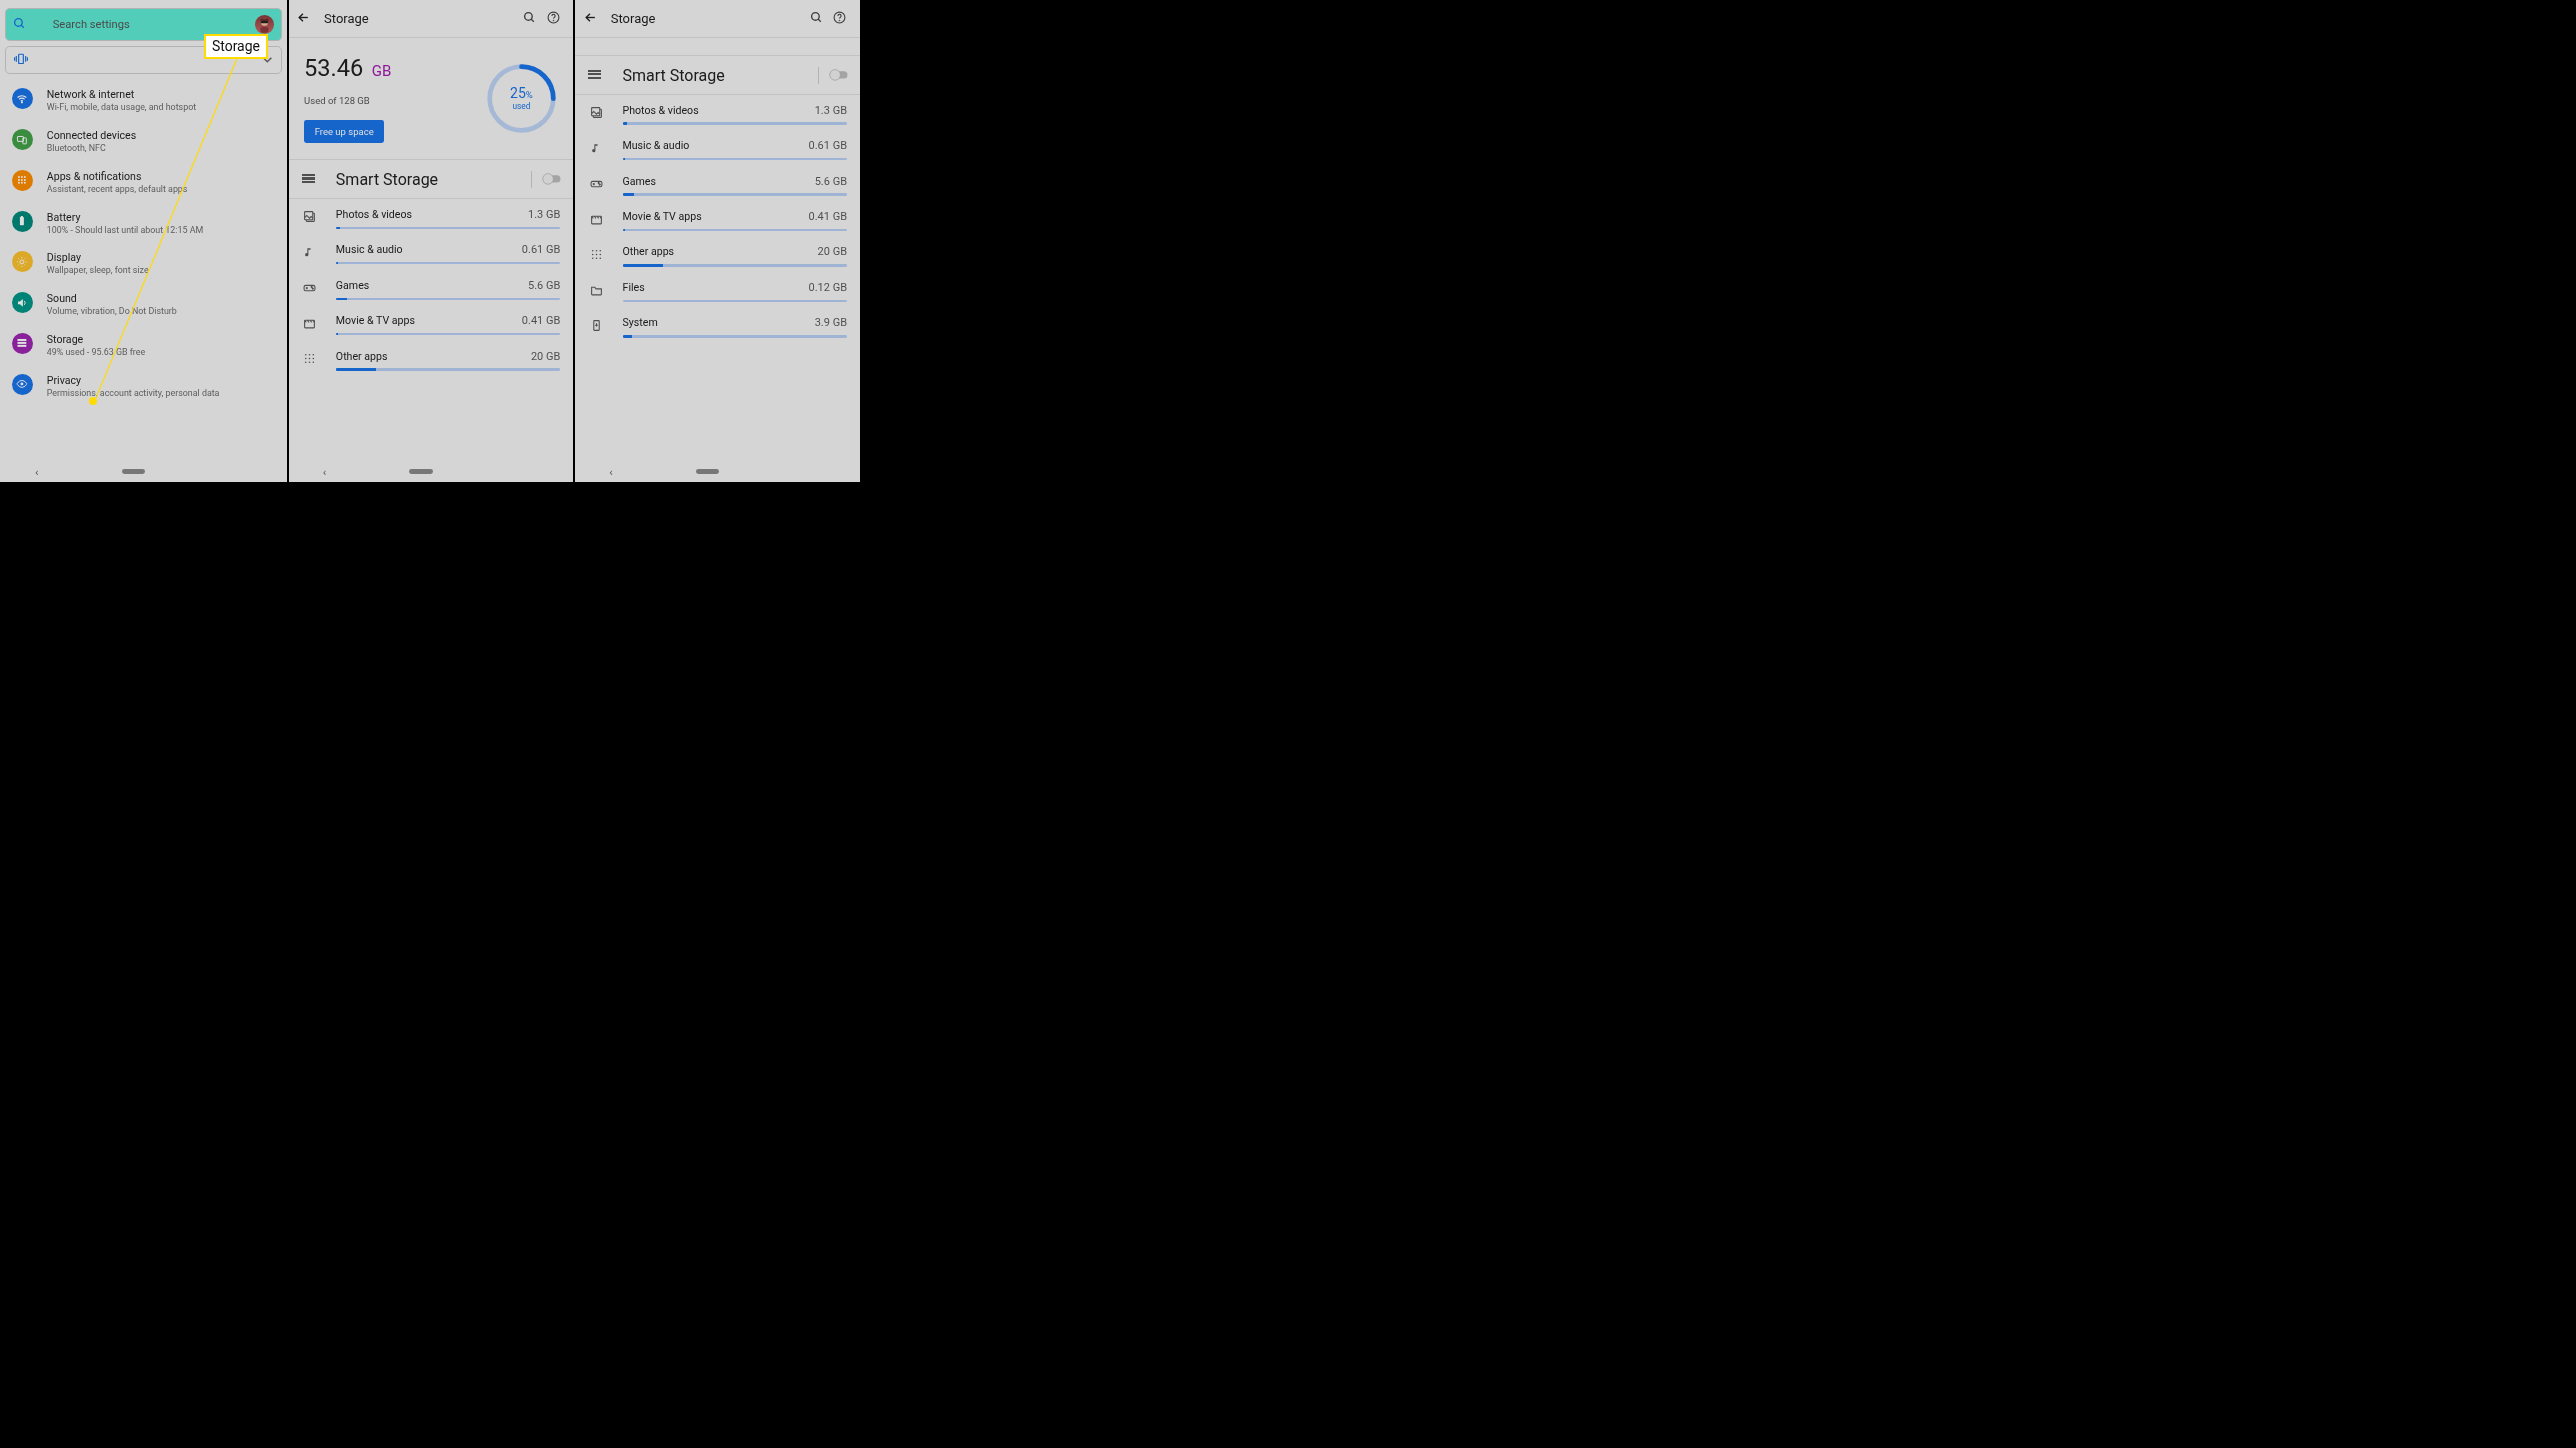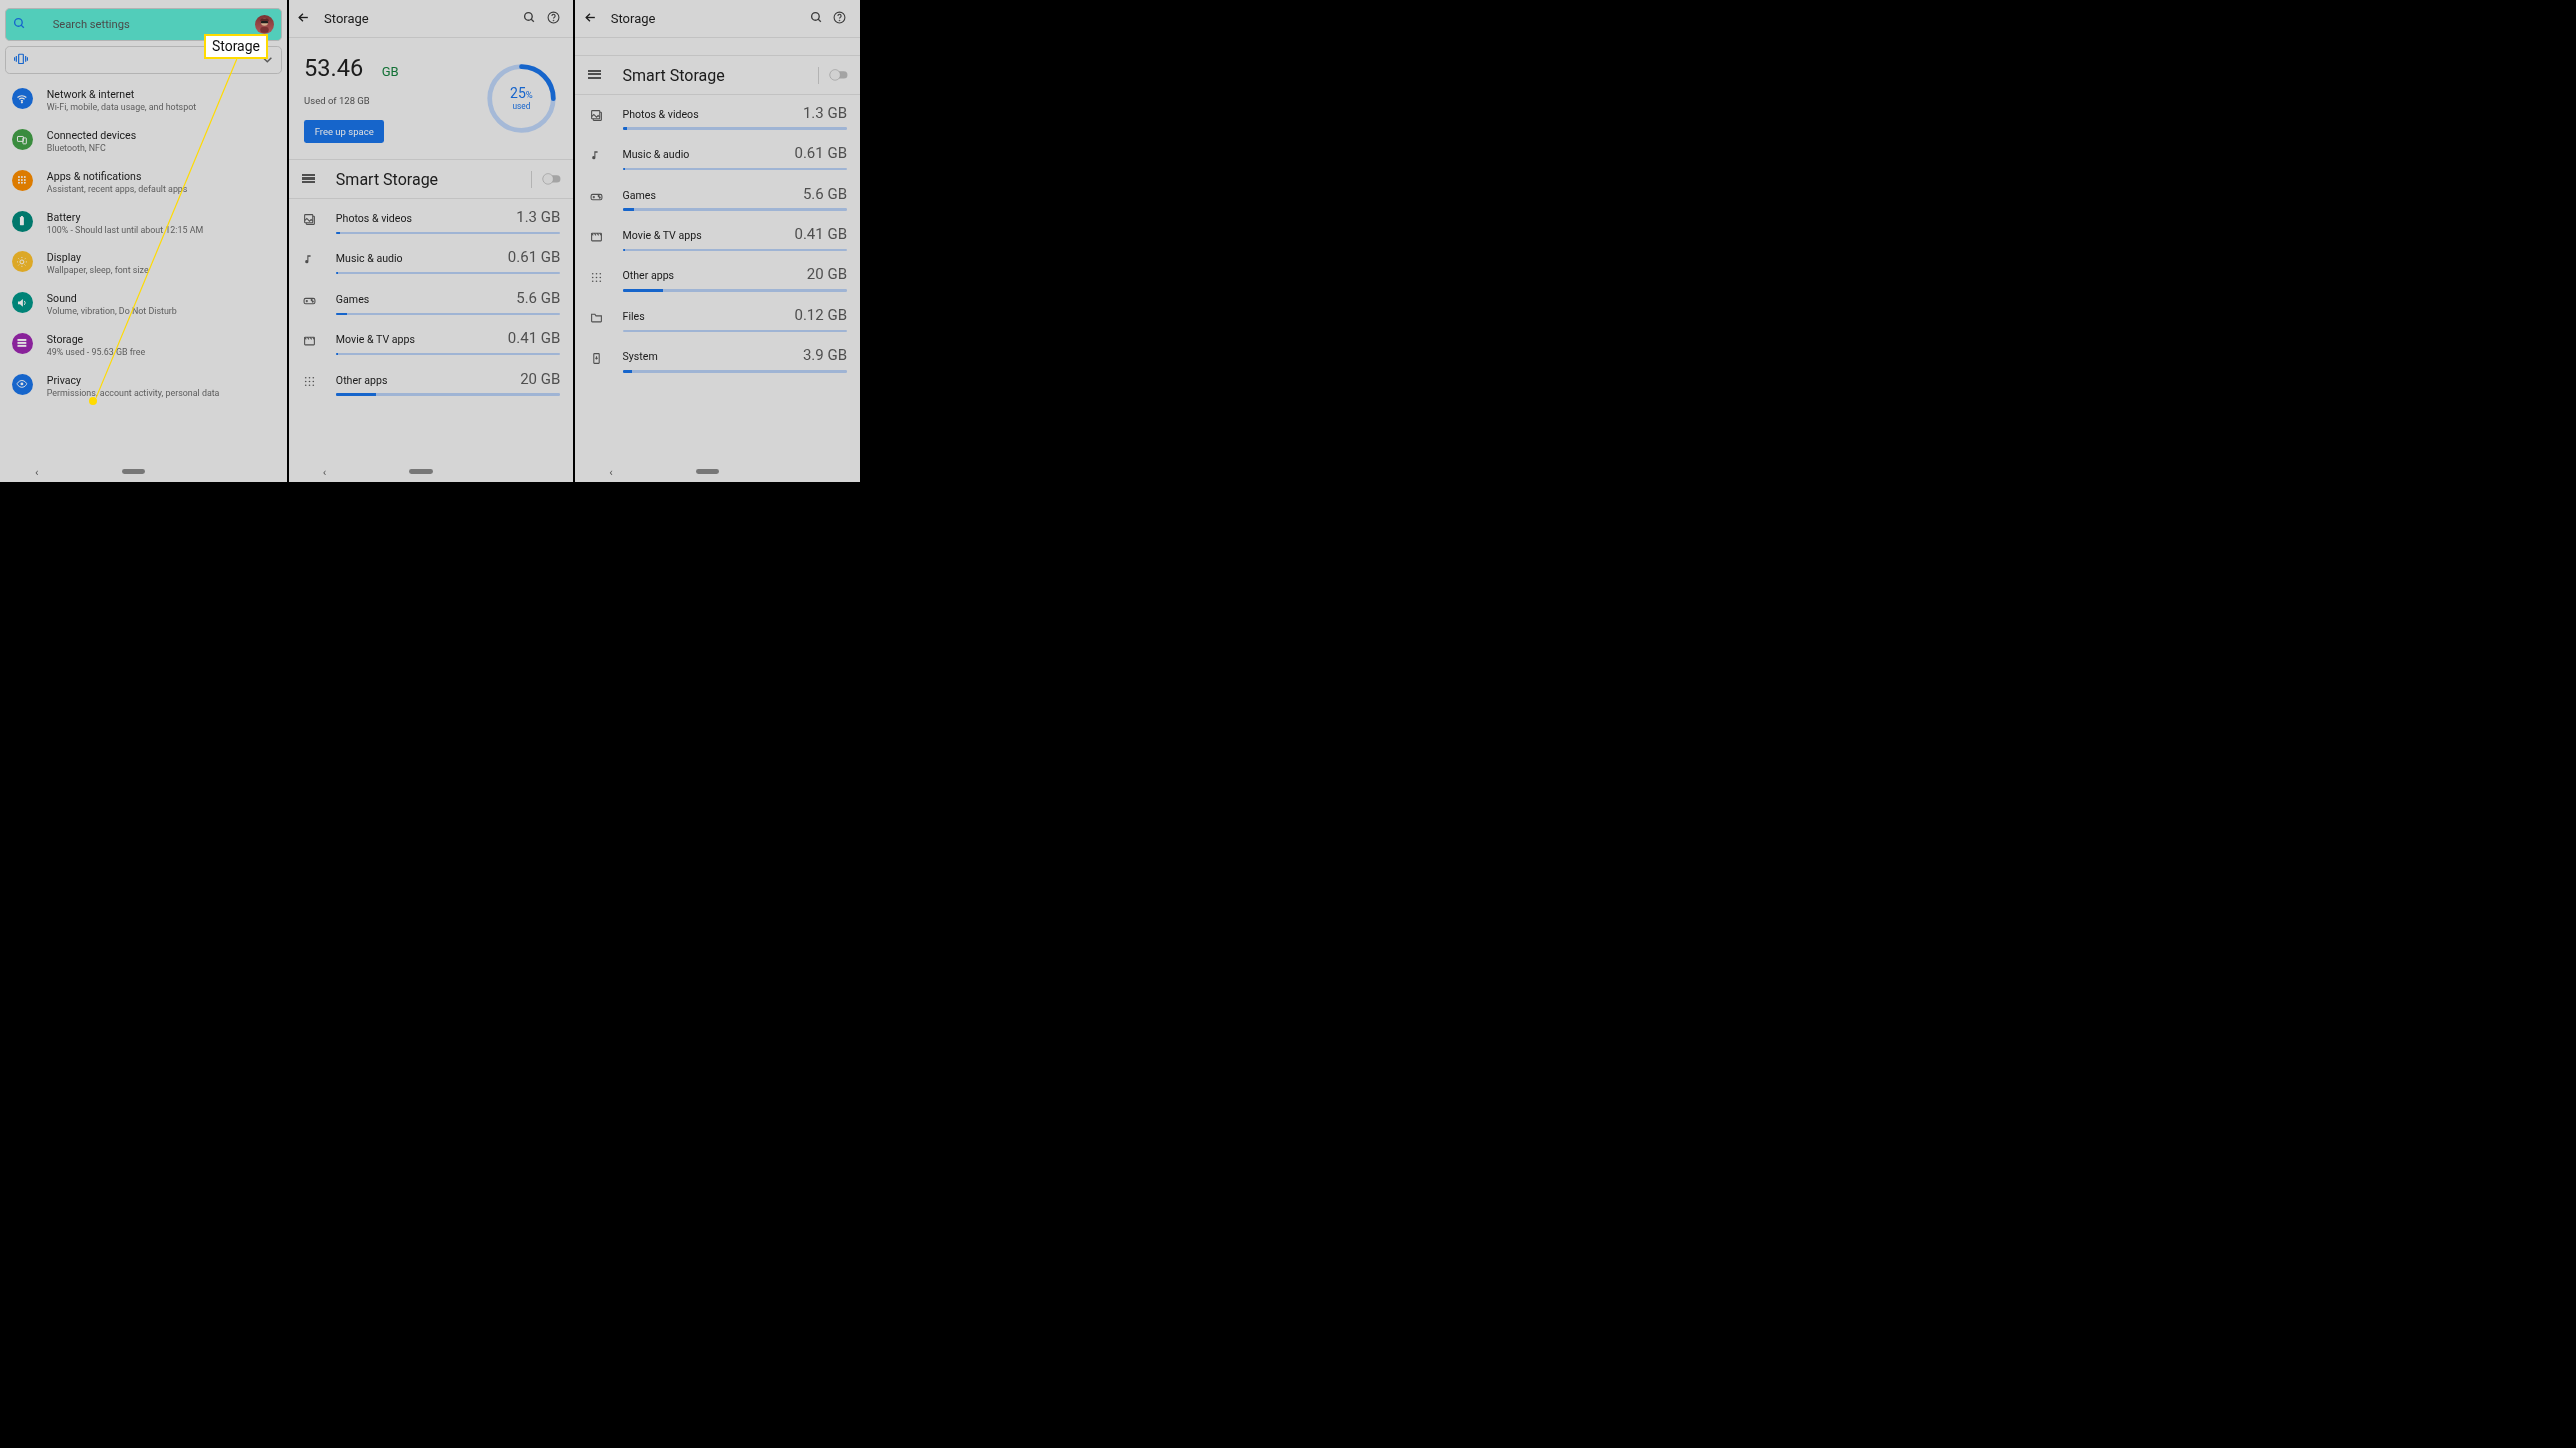--- a/index.html
+++ b/index.html
@@ -27,36 +27,36 @@
   
   .hdr { display:flex; align-items:center; height:37px; padding: 0 8.3px; }
   .hdr-back { font-size: 14px; color:#222; width:23.6px; }
   .hdr-title { flex:1; font-size: 13px; color:#1f1f1f; margin-left: 3.5px; }
   .hdr-ico { width:23.6px; text-align:center; font-size:13px; color:#444; }
   .divider { height:0.6px; background:#ddd; }
   
   .summary { padding: 16.5px 15.4px 16.5px 15.4px; display:flex; align-items:center; }
   .sum-left { flex:1; }
   .big-num { font-size: 23.6px; color:#222; font-weight: 400; display:inline-block; }
-  .big-unit { font-size: 13px; color:#15803d; margin-left:16px; }
+  .big-unit { font-size: 15px; color:#a21caf; margin-left:6px; }
   .used-of { font-size: 9.5px; color:#555; margin-top:13px; }
   .free-btn { display:inline-block; margin-top:14px; background:#1a73e8; color:#fff; padding: 5.9px 10.6px; border-radius:2.4px; font-size:9.5px; }
   .ring { width: 73px; height: 73px; position:relative; }
   .ring svg { width:73px; height:73px; transform: rotate(-90deg); }
   .ring-txt { position:absolute; inset:0; display:flex; flex-direction:column; align-items:center; justify-content:center; color:#1a73e8; }
   .ring-pct { font-size: 14px; }
   .ring-pct small { font-size:9.5px; }
   .ring-lbl { font-size: 8.3px; }
   
   .cat { padding: 8.3px 13px 5.9px 13px; display:flex; align-items:center; }
   .cat-ico { width:16.5px; text-align:center; color:#5b5b5b; margin-right: 17.7px; font-size:10.6px; }
   .cat-body { flex:1; }
   .cat-head { display:flex; align-items:baseline; }
   .cat-title { flex:1; font-size: 10.6px; color:#222; }
-  .cat-amt { font-size: 15px; color:#5b5b5b; }
+  .cat-amt { font-size: 11px; color:#5b5b5b; }
   .cat-bar { height:2.4px; background:#b6cdf2; margin-top:5.9px; border-radius:1.2px; position:relative; overflow:hidden; }
   .cat-fill { position:absolute; left:0; top:0; bottom:0; background:#1a73e8; }
   
   .smart { display:flex; align-items:center; padding: 9.5px 8.3px 9.5px 13px; border-bottom:0.6px solid #ddd; border-top:0.6px solid #ddd; }
   .smart-bars { width:16.5px; margin-right:17.7px; }
   .smart-title { flex:1; font-size:16px; color:#222; }
   .toggle { width:23.6px; height:11.8px; }
   
   .callout { position:absolute; top:34px; left:204px; background:#fff; border:2.4px solid #ffdb00; padding: 2.4px 5.9px; font-size:14px; color:#111; z-index:5; }
   .pointer-line { position:absolute; top:59px; left:96px; width:142px; height:343px; z-index:4; pointer-events:none; }

